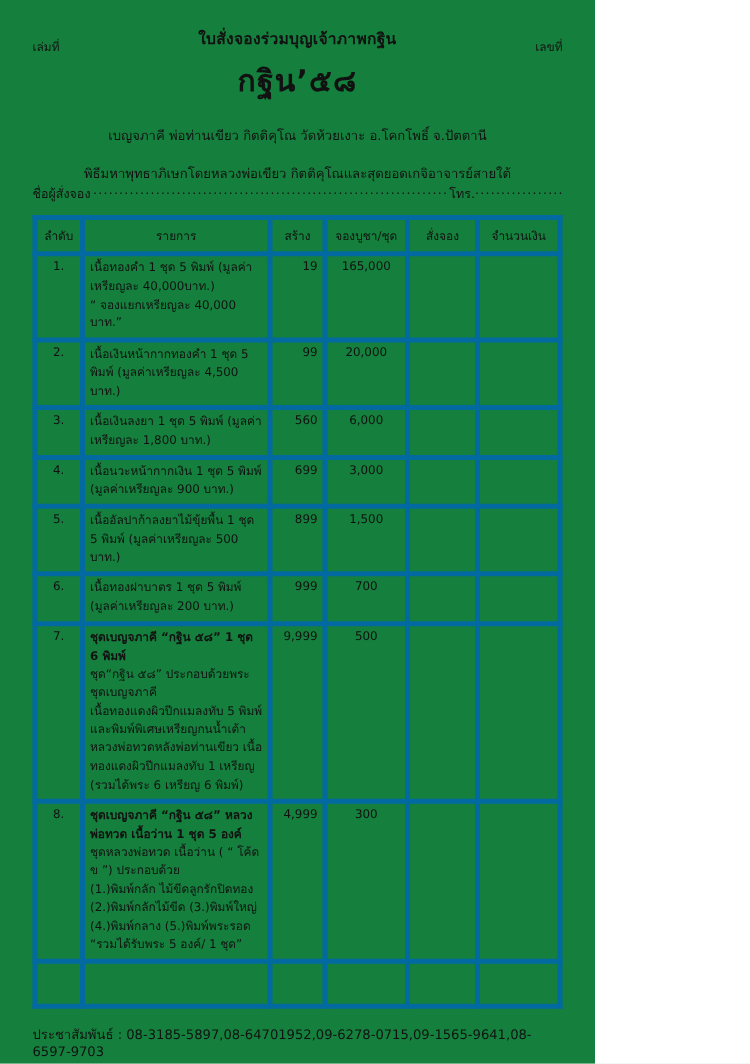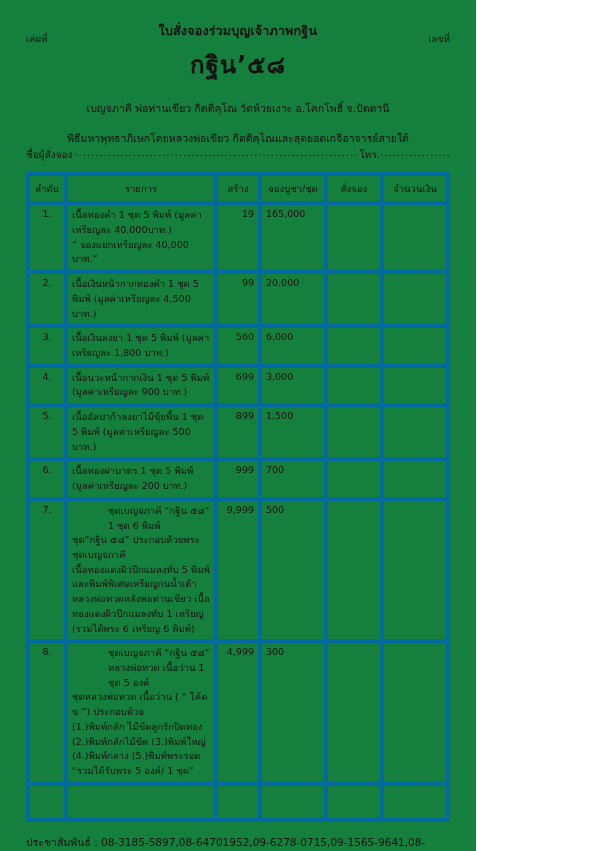--- a/index.html
+++ b/index.html
@@ -99,25 +99,25 @@
     padding: 5px 2px;
   }
   col.c-no     { width: 38px; }
   col.c-item   { width: auto; }
   col.c-made   { width: 44px; }
   col.c-price  { width: 66px; }
   col.c-order  { width: 56px; }
   col.c-amount { width: 66px; }
   td.no     { text-align: center; }
   td.made   { text-align: right; vertical-align: middle; }
-  td.price  { vertical-align: middle; }
+  td.price  { text-align: center; vertical-align: middle; }
   td.order  { }
   td.amount { }
   .item-line { line-height: 1.55; }
-  .bold { font-weight: normal; margin-left: 36px; }
+  .bold { font-weight: bold; }
   
   .contact {
     margin-top: 12px;
     font-size: 10.5px;
     font-weight: normal;
   }
   .note {
     margin-top: 12px;
     font-size: 9px;
   }

